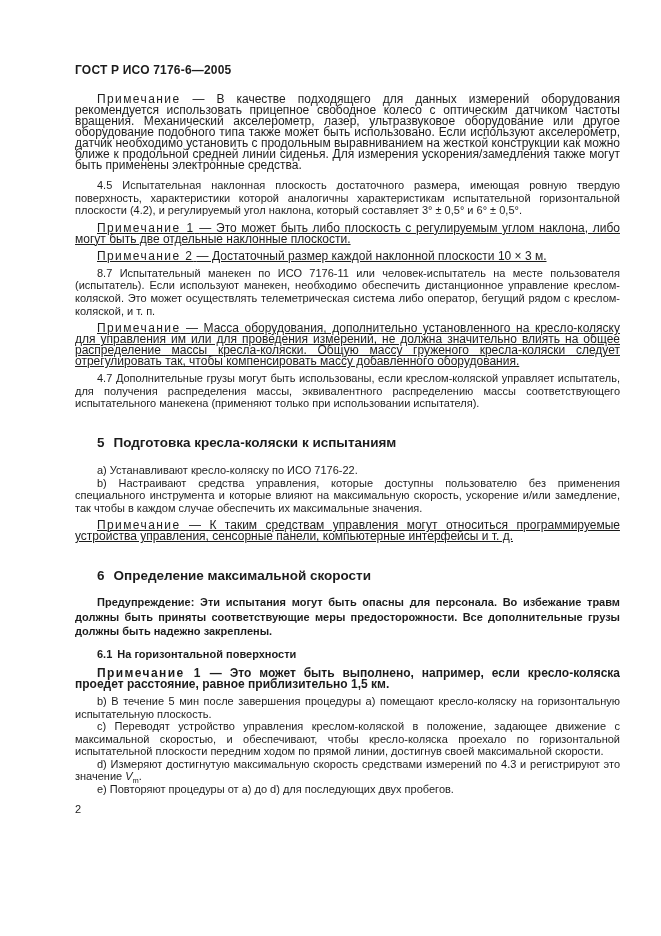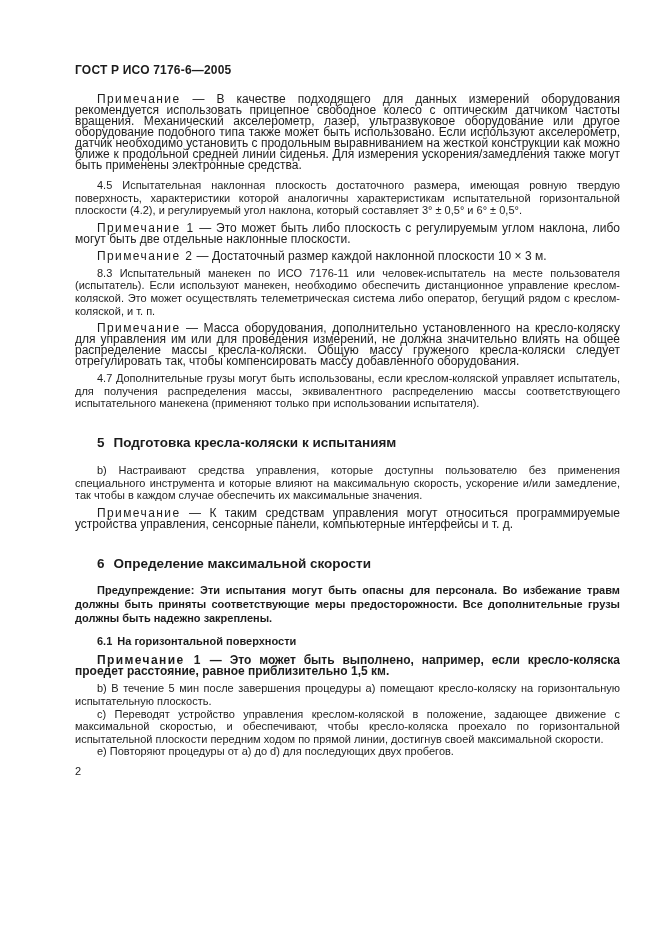--- a/index.html
+++ b/index.html
@@ -53,21 +53,21 @@
   sub { font-size: 7.5px; line-height: 0; }
   .page-number {
     font-size: 11px;
     line-height: 13px;
     margin-top: 7px;
   }
   
   .mt-note-big { margin-top: 17px; }
   .mt-8 { margin-top: 8px; }
   .mt-7 { margin-top: 7px; font-weight: bold; }
-  .mt-6 { margin-top: 6px; }
+  .mt-6 { margin-top: 6px; text-decoration: underline; }
   .mt-5 { margin-top: 5px; }
   .mt-h5 { margin-top: 25px; margin-bottom: 14px; }
   .mt-h6 { margin-top: 26px; margin-bottom: 12px; }
   .mt-h61 { margin-top: 10px; }
   .mb-5 { margin-bottom: 5px; }
 </style>
 </head>
 <body>
 
 <div class="page">
@@ -75,42 +75,44 @@
   <p class="doc-header">ГОСТ Р ИСО 7176-6—2005</p>
 
   <p class="note mt-note-big"><span class="note-label">Примечание</span> <span>— В качестве подходящего для данных измерений оборудования рекомендуется использовать прицепное свободное колесо с оптическим датчиком частоты вращения. Механический акселерометр, лазер, ультразвуковое оборудование или другое оборудование подобного типа также может быть использовано. Если используют акселерометр, датчик необходимо установить с продольным выравниванием на жесткой конструкции как можно ближе к продольной средней линии сиденья. Для измерения ускорения/замедления также могут быть применены электронные средства.</span></p>
 
   <p class="body-p mt-8">4.5 Испытательная наклонная плоскость достаточного размера, имеющая ровную твердую поверхность, характеристики которой аналогичны характеристикам испытательной горизонтальной плоскости (4.2), и регулируемый угол наклона, который составляет 3° ± 0,5° и 6° ± 0,5°.</p>
 
   <p class="note mt-6"><span class="note-label">Примечание 1</span> <span>— Это может быть либо плоскость с регулируемым углом наклона, либо могут быть две отдельные наклонные плоскости.</span></p>
 
   <p class="note mt-6"><span class="note-label">Примечание 2</span> <span>— Достаточный размер каждой наклонной плоскости 10 × 3 м.</span></p>
 
-  <p class="body-p mt-5">8.3 Испытательный манекен по ИСО 7176-11 или человек-испытатель на месте пользователя (испытатель). Если используют манекен, необходимо обеспечить дистанционное управление креслом-коляской. Это может осуществлять телеметрическая система либо оператор, бегущий рядом с креслом-коляской, и т. п.</p>
+  <p class="body-p mt-5">8.7 Испытательный манекен по ИСО 7176-11 или человек-испытатель на месте пользователя (испытатель). Если используют манекен, необходимо обеспечить дистанционное управление креслом-коляской. Это может осуществлять телеметрическая система либо оператор, бегущий рядом с креслом-коляской, и т. п.</p>
 
   <p class="note mt-6"><span class="note-label">Примечание</span> <span>— Масса оборудования, дополнительно установленного на кресло-коляску для управления им или для проведения измерений, не должна значительно влиять на общее распределение массы кресла-коляски. Общую массу груженого кресла-коляски следует отрегулировать так, чтобы компенсировать массу добавленного оборудования.</span></p>
 
   <p class="body-p mt-5">4.7 Дополнительные грузы могут быть использованы, если креслом-коляской управляет испытатель, для получения распределения массы, эквивалентного распределению массы соответствующего испытательного манекена (применяют только при использовании испытателя).</p>
 
   <p class="sec-heading mt-h5"><span>5</span><span class="ht">Подготовка кресла-коляски к испытаниям</span></p>
 
+  <p class="body-p">a) Устанавливают кресло-коляску по ИСО 7176-22.</p>
   <p class="body-p">b) Настраивают средства управления, которые доступны пользователю без применения специального инструмента и которые влияют на максимальную скорость, ускорение и/или замедление, так чтобы в каждом случае обеспечить их максимальные значения.</p>
 
   <p class="note mt-6"><span class="note-label">Примечание</span> <span>— К таким средствам управления могут относиться программируемые устройства управления, сенсорные панели, компьютерные интерфейсы и т. д.</span></p>
 
   <p class="sec-heading mt-h6"><span>6</span><span class="ht">Определение максимальной скорости</span></p>
 
   <p class="body-p warning">Предупреждение:  Эти испытания могут быть опасны для персонала. Во избежание травм должны быть приняты соответствующие меры предосторожности. Все дополнительные грузы должны быть надежно закреплены.</p>
 
   <p class="sub-heading mt-h61"><span>6.1</span><span class="ht">На горизонтальной поверхности</span></p>
 
 
   <p class="note mt-7 mb-5"><span class="note-label">Примечание 1</span> <span>— Это может быть выполнено, например, если кресло-коляска проедет расстояние, равное приблизительно 1,5 км.</span></p>
 
   <p class="body-p">b) В течение 5 мин после завершения процедуры a) помещают кресло-коляску на горизонтальную испытательную плоскость.</p>
   <p class="body-p">c) Переводят устройство управления креслом-коляской в положение, задающее движение с максимальной скоростью, и обеспечивают, чтобы кресло-коляска проехало по горизонтальной испытательной плоскости передним ходом по прямой линии, достигнув своей максимальной скорости.</p>
 
+  <p class="body-p"><span>d) Измеряют достигнутую максимальную скорость средствами измерений по 4.3 и регистрируют это значение </span><span class="var">V</span><sub>m</sub><span>.</span></p>
 
   <p class="body-p">e) Повторяют процедуры от a) до d) для последующих двух пробегов.</p>
 
   <p class="page-number">2</p>
 
 </div>
 
 </body></html>

